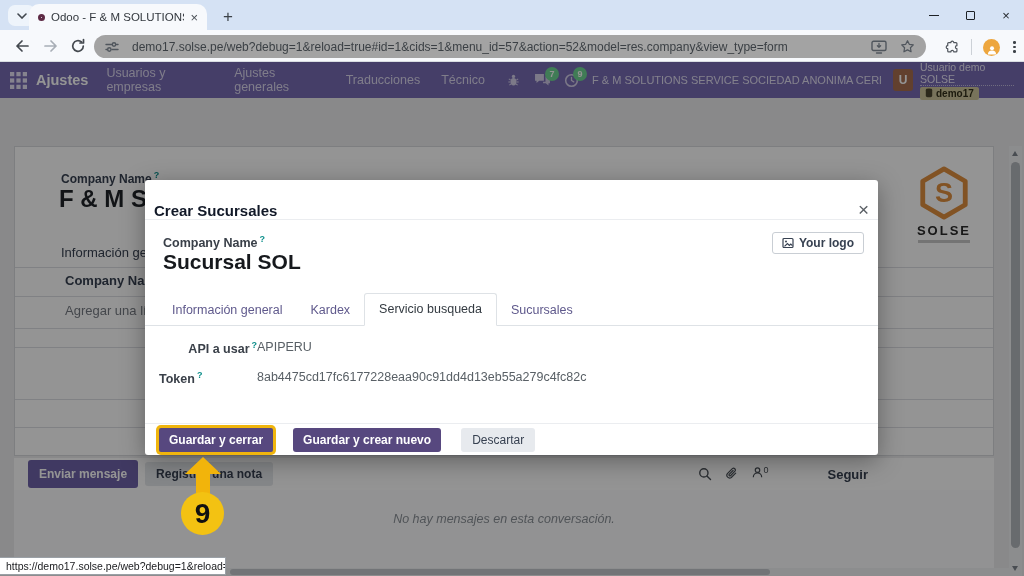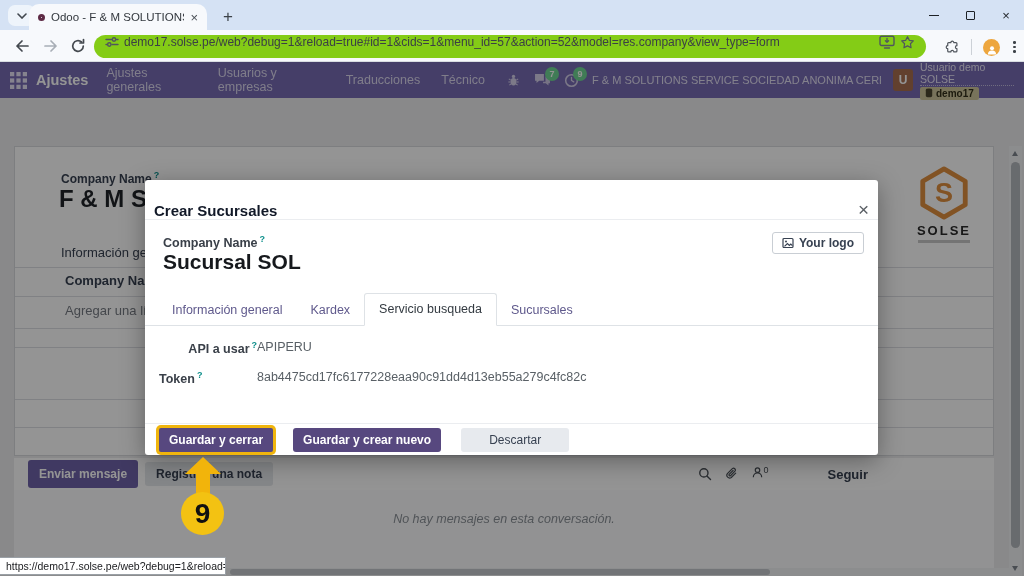--- a/index.html
+++ b/index.html
@@ -22,21 +22,21 @@
   .wctrls { position:absolute; right:0; top:0; height:30px; display:flex; }
   .wctrl { width:36px; height:30px; display:flex; align-items:center; justify-content:center;
            color:#1d2125; font-size:13px; }
   .min-glyph { width:10px; border-top:1.5px solid #1d2125; }
   .restore-glyph { width:9px; height:9px; border:1.2px solid #1d2125; border-radius:1px; }
 
   .toolbar { position:absolute; left:0; top:30px; width:1024px; height:32px; background:#f7f9fc;
              border-bottom:1px solid #d8dce1; }
   .navbtn { position:absolute; top:38px; color:#44494f; }
   .urlpill { position:absolute; left:94px; top:35px; width:832px; height:23px; border-radius:12px;
-             background:#84cc16; display:flex; align-items:flex-start; padding:0 11px; gap:5px; }
+             background:#a3a3a3; display:flex; align-items:center; padding:0 11px; gap:13px; }
   .url-text { flex:1; font-size:12px; color:#3b4045; white-space:nowrap; overflow:hidden; }
   .pill-icon { color:#50565d; flex:0 0 auto; }
   .tb-right { position:absolute; right:6px; top:32px; height:30px; display:flex; align-items:center; gap:11px; }
   .divider { width:1px; height:16px; background:#ccd1d7; }
   .profile { width:17px; height:17px; border-radius:50%; background:#eda63e; display:flex;
              align-items:flex-end; justify-content:center; overflow:hidden; }
   .kebab { display:flex; flex-direction:column; gap:2px; padding:2px; }
   .kebab i { width:2.6px; height:2.6px; border-radius:50%; background:#3c4248; }
 
   
@@ -125,21 +125,21 @@
   .m-tab { padding:8px 14px 9px; font-size:12.5px; color:#5f598c; position:relative; top:1px; }
   .m-tab.active { background:#fff; border:1px solid #dee2e6; border-bottom:1px solid #fff;
                   border-radius:3px 3px 0 0; color:#333a41; }
   .m-row { position:absolute; left:14px; display:flex; }
   .m-flabel { width:98px; font-size:12.5px; font-weight:700; color:#3a4049; }
   .m-fvalue { font-size:12.5px; color:#596066; }
   .m-footer { position:absolute; left:0; top:243px; width:100%; height:32px; border-top:1px solid #ebedf0;
               display:flex; align-items:center; padding-left:14px; gap:20px; }
   .btn-primary { background:#57487f; color:#fff; border:none; border-radius:3px; padding:5px 10px;
                  font-size:12px; font-weight:700; }
-  .btn-secondary { background:#e7eaee; color:#374151; border:none; border-radius:3px; padding:5px 28px;
+  .btn-secondary { background:#e7eaee; color:#374151; border:none; border-radius:3px; padding:5px 11px;
                    font-size:12px; font-weight:500; }
   .hl-yellow { box-shadow:0 0 0 3px #f0b50d; border-radius:2px; }
 
   
   .ann-arrow { position:absolute; left:185px; top:457px; z-index:70; }
   .ann-circle { position:absolute; left:181px; top:492px; width:43px; height:43px; border-radius:50%;
                 background:#f3c212; color:#111; font-size:28px; font-weight:700; display:flex;
                 align-items:center; justify-content:center; z-index:70; }
   .status-tip { position:absolute; left:0; top:557px; width:226px; height:18px; background:#fff;
                 border:1px solid #9aa0a6; border-left:none; font-size:10.5px; color:#202124;
@@ -244,22 +244,22 @@
             <rect x="12" y="0" width="4" height="4"></rect>
             <rect x="0" y="6" width="4" height="4"></rect>
             <rect x="6" y="6" width="4" height="4"></rect>
             <rect x="12" y="6" width="4" height="4"></rect>
             <rect x="0" y="12" width="4" height="4"></rect>
             <rect x="6" y="12" width="4" height="4"></rect>
             <rect x="12" y="12" width="4" height="4"></rect>
           </svg>
       </span>
       <span class="app">Ajustes</span>
+      <span class="mitem">Usuarios y empresas</span>
       <span class="mitem">Ajustes generales</span>
-      <span class="mitem">Usuarios y empresas</span>
       <span class="mitem">Traducciones</span>
       <span class="mitem">Técnico</span>
       <span class="onav-spacer"></span>
       <span class="nicon">
         <svg width="15" height="15" viewBox="0 0 16 16">
             <ellipse cx="8" cy="9.2" rx="3.1" ry="4" fill="currentColor"></ellipse>
             <circle cx="8" cy="3.6" r="1.8" fill="currentColor"></circle>
             <path d="M3 6.2l2 1.4M13 6.2l-2 1.4M2.5 9.5h2.4M13.5 9.5h-2.4M3.6 13l1.8-1.5M12.4 13l-1.8-1.5" stroke="currentColor" stroke-width="1.1"></path>
           </svg>
       </span>

